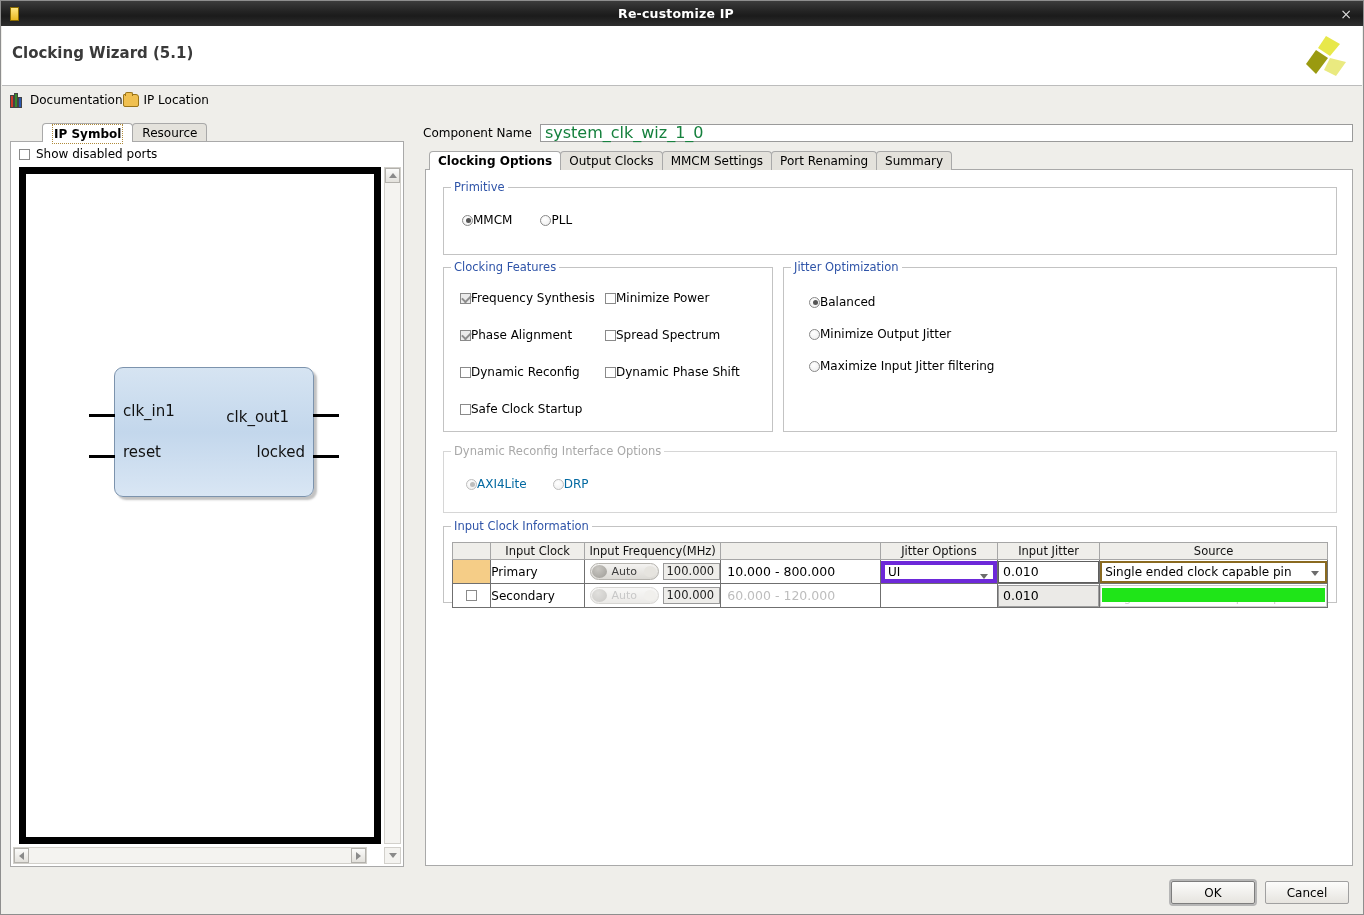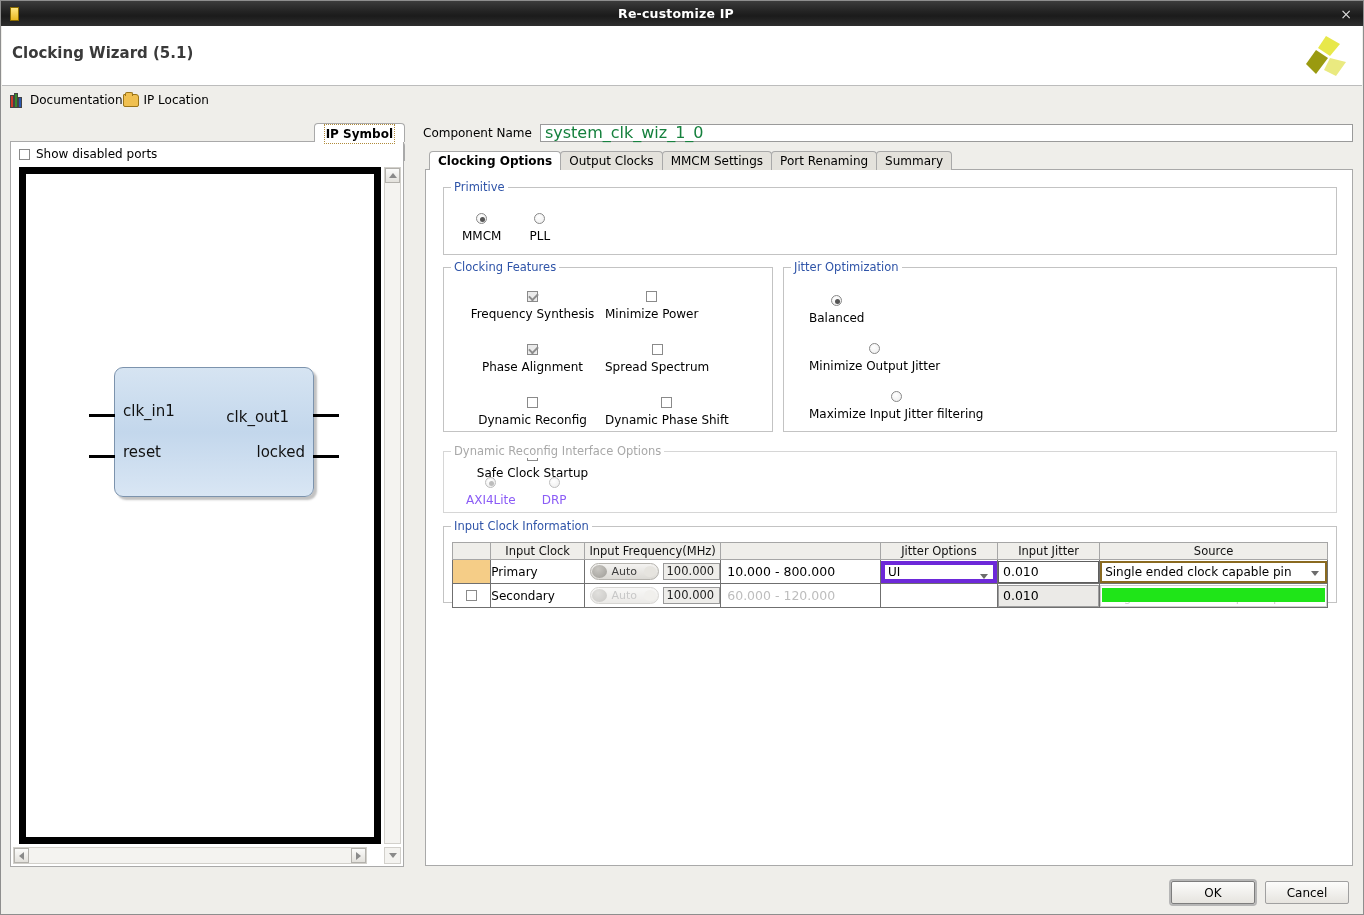--- a/index.html
+++ b/index.html
@@ -64,21 +64,21 @@
   .icon-books { width: 15px; height: 15px; position: relative; }
   .icon-books i { position: absolute; bottom: 0; width: 4px; border: 1px solid #444; }
   .icon-books i:nth-child(1) { left: 0;  height: 13px; background: #d03a2a; }
   .icon-books i:nth-child(2) { left: 4px; height: 15px; background: #3a8a2a; }
   .icon-books i:nth-child(3) { left: 8px; height: 11px; background: #2a58b0; }
   .icon-folder { width: 16px; height: 13px; background: #f0c050; border: 1px solid #9a7418; border-radius: 1px 3px 2px 2px; position: relative; }
   .icon-folder:after { content:''; position:absolute; left:1px; top:-3px; width:6px; height:3px; background:#f0c050; border:1px solid #9a7418; border-bottom:none; border-radius:2px 2px 0 0;}
 
   
   .left-panel { position: absolute; left: 9px; top: 122px; width: 394px; height: 745px; }
-  .tabstrip { position: relative; height: 19px; display: flex; align-items: flex-end; padding-left: 32px; flex-direction: column; }
+  .tabstrip { position: relative; height: 19px; display: flex; padding-left: 32px; }
   .tab {
     height: 19px; padding: 0 9px; line-height: 18px; font-size: 12px;
     background: #e4e2dc; border: 1px solid #a9a9a9; border-bottom: none;
     border-radius: 4px 4px 0 0; margin-right: -1px; cursor: default; color: #000;
   }
   .tab.active { background: #ffffff; font-weight: bold; position: relative; z-index: 3; }
   .tab.active .tab-inner { border: 1px dotted #b08b3a; padding: 0 1px; display:inline-block; }
   .panel-body {
     position: relative; height: 726px; background: #ffffff;
     border: 1px solid #a9a9a9; margin-top: -1px;
@@ -151,21 +151,21 @@
   }
   .group.disabled > .legend { color: #a8a8a8; }
   .group.disabled { border-color: #d6d6d6; }
 
   #grp-primitive { left: 17px; top: 17px; width: 894px; height: 68px; }
   #grp-features  { left: 17px; top: 97px; width: 330px; height: 165px; }
   #grp-jitter    { left: 357px; top: 97px; width: 554px; height: 165px; }
   #grp-drp       { left: 17px; top: 281px; width: 894px; height: 62px; }
   #grp-input     { left: 17px; top: 356px; width: 894px; height: 77px; }
 
-  .radio, .cbox { display: inline-flex; align-items: center; gap: 5px; font-size: 12px; cursor: default; flex-direction: column; }
+  .radio, .cbox { display: inline-flex; align-items: center; font-size: 12px; cursor: default; }
   .rd {
     width: 11px; height: 11px; border-radius: 50%;
     border: 1px solid #888; background: radial-gradient(circle at 40% 35%, #ffffff, #ececec);
     position: relative; flex: none;
   }
   .rd.on:after {
     content: ''; position: absolute; left: 2.5px; top: 2.5px;
     width: 5px; height: 5px; border-radius: 50%; background: #555;
   }
   .rd.dim { border-color: #bdbdbd; }
@@ -173,21 +173,21 @@
   .cb {
     width: 11px; height: 11px; border: 1px solid #8a8a8a; background: #ffffff;
     position: relative; flex: none;
   }
   .cb.on:after {
     content: ''; position: absolute; left: 1px; top: 1px; width: 7px; height: 4px;
     border-left: 2px solid #8d8d8d; border-bottom: 2px solid #8d8d8d;
     transform: rotate(-45deg);
   }
   .cb.on { background: #ebebeb; }
-  .dimtext { color: #8b5cf6; text-align: center; }
+  .dimtext { color: #0369a1; text-align: center; }
 
   .features-grid { position: absolute; left: 16px; top: 23px; }
   .features-grid .row { display: flex; margin-bottom: 23px; }
   .features-grid .c1 { width: 145px; }
   .jitter-list { position: absolute; left: 25px; top: 27px; }
   .jitter-list .radio { margin-bottom: 18px; }
   .drp-row { position: absolute; left: 22px; top: 25px; display: flex; gap: 26px; }
 
   
   .ictable {

